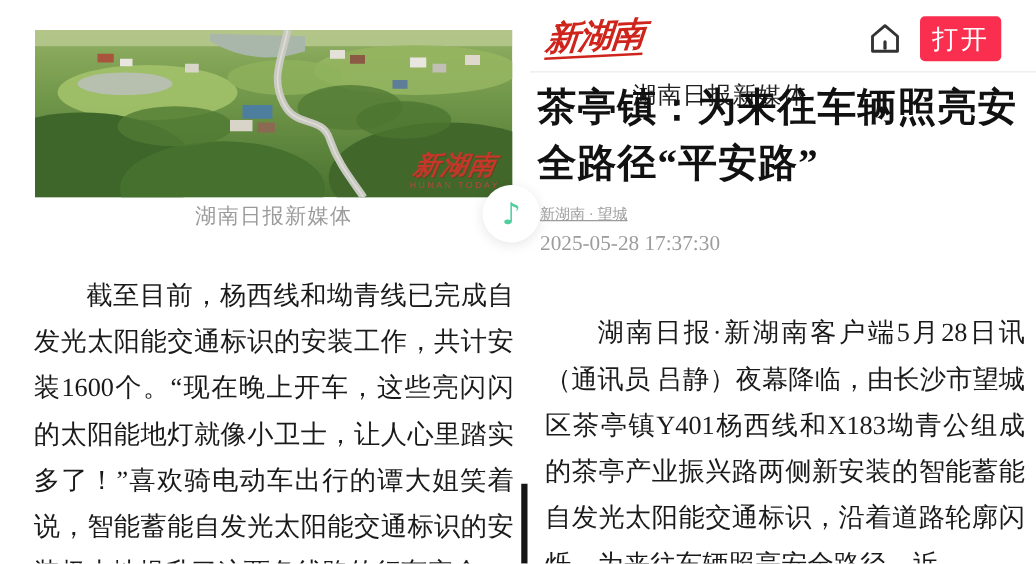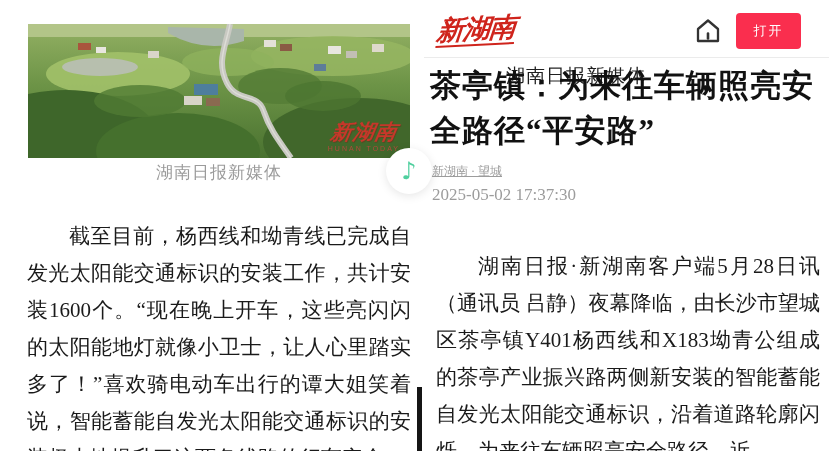--- a/index.html
+++ b/index.html
@@ -28,21 +28,21 @@
     font-size: 19px; color: #1f1f1f; letter-spacing: 1px; margin-top: 43px;
   }
   .hdr-home {
     position: absolute; left: 692px; top: 15px;
     width: 32px; height: 32px; cursor: pointer;
   }
   .hdr-open {
     position: absolute; left: 736px; top: 13px;
     width: 65px; height: 36px;
     border: none; border-radius: 4px;
-    color: #ffffff; font-size: 13px; letter-spacing: 2px;
+    color: #ffffff; font-size: 21px; letter-spacing: 2px;
     font-family: Liberation Mono, monospace;
     cursor: pointer;
   }
   .hdr-divider {
     position: absolute; left: 424px; top: 57px; right: 0;
     height: 1px; background: #ebebeb;
   }
 
   
   .photo {
@@ -190,21 +190,21 @@
 
   <div class="audio-btn">
     <span class="note">♪</span>
   </div>
 
   <h1 class="title">茶亭镇：为来往车辆照亮安全路径“平安路”</h1>
 
   <div class="meta-row">
     <span>新湖南 · 望城</span>
   </div>
-  <div class="timestamp">2025-05-02 17:37:30</div>
+  <div class="timestamp">2025-05-28 17:37:30</div>
 
   <div class="body-col col-left">
     <p>截至目前，杨西线和坳青线已完成自发光太阳能交通标识的安装工作，共计安装1600个。“现在晚上开车，这些亮闪闪的太阳能地灯就像小卫士，让人心里踏实多了！”喜欢骑电动车出行的谭大姐笑着说，智能蓄能自发光太阳能交通标识的安装极大地提升了这两条线路的行车安全</p>
   </div>
 
   <div class="body-col col-right">
     <p>湖南日报·新湖南客户端5月28日讯（通讯员 吕静）夜幕降临，由长沙市望城区茶亭镇Y401杨西线和X183坳青公组成的茶亭产业振兴路两侧新安装的智能蓄能自发光太阳能交通标识，沿着道路轮廓闪烁，为来往车辆照亮安全路径。近</p>
   </div>
 
   <div class="scroll-thumb"></div>

